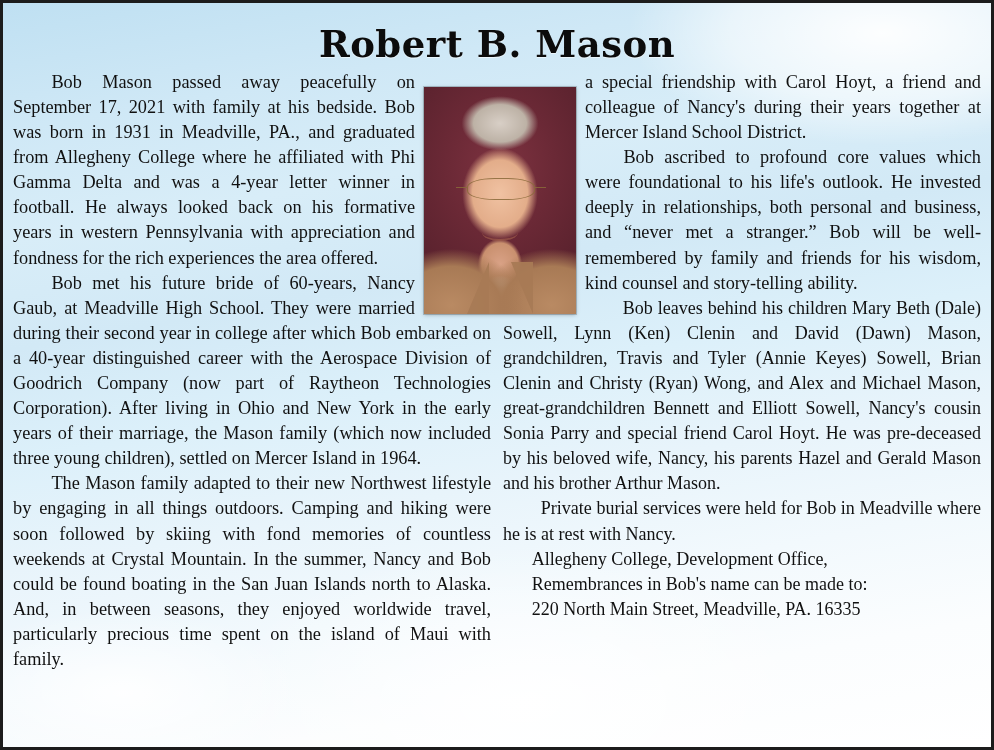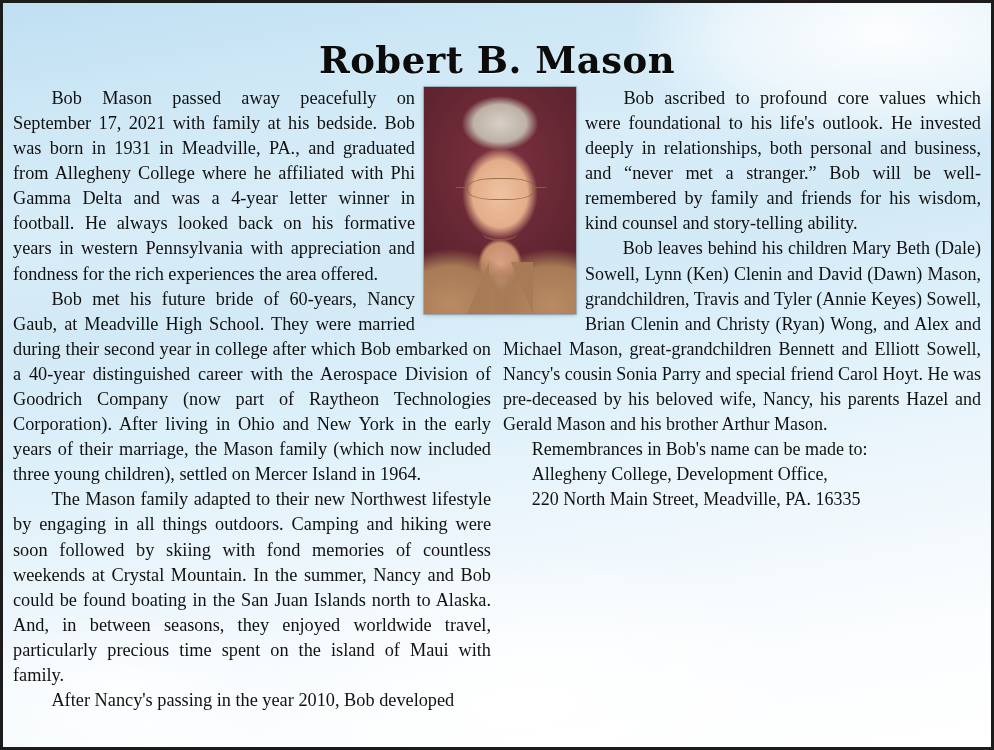--- a/index.html
+++ b/index.html
@@ -32,21 +32,21 @@
         #ffffff 100%);
     font-family: "Liberation Serif", "DejaVu Serif", serif;
     color: #111111;
   }
 
   #inner {
     position: relative;
     width: 100%;
     height: 100%;
     box-sizing: border-box;
-    padding: 22px 10px 8px 10px;
+    padding: 6px 10px 8px 10px;
   }
 
   
   .title {
     text-align: center;
     font-family: "DejaVu Serif", "Liberation Serif", serif;
     font-weight: bold;
     font-size: 37px;
     letter-spacing: 0.5px;
     line-height: 1.05;
@@ -210,33 +210,34 @@
       <div class="lapel-r"></div>
     </div>
 
     <div class="columns">
 
       <div class="col col-left">
         <div class="float-right-shape"></div>
         <p>Bob Mason passed away peacefully on September 17, 2021 with family at his bedside. Bob was born in 1931 in Meadville, PA., and graduated from Allegheny College where he affiliated with Phi Gamma Delta and was a 4-year letter winner in football. He always looked back on his formative years in western Pennsylvania with appreciation and fondness for the rich experiences the area offered.</p>
         <p>Bob met his future bride of 60-years, Nancy Gaub, at Meadville High School. They were married during their second year in college after which Bob embarked on a 40-year distinguished career with the Aerospace Division of Goodrich Company (now part of Raytheon Technologies Corporation). After living in Ohio and New York in the early years of their marriage, the Mason family (which now included three young children), settled on Mercer Island in 1964.</p>
         <p>The Mason family adapted to their new Northwest lifestyle by engaging in all things outdoors. Camping and hiking were soon followed by skiing with fond memories of countless weekends at Crystal Mountain. In the summer, Nancy and Bob could be found boating in the San Juan Islands north to Alaska. And, in between seasons, they enjoyed worldwide travel, particularly precious time spent on the island of Maui with family.</p>
-        <p>After Nancy's passing in the year 2010, Bob developed</p>
       </div>
 
       <div class="col col-right">
         <div class="float-left-shape"></div>
+        <p class="noindent">a special friendship with Carol Hoyt, a friend and colleague of Nancy's during their years together at Mercer Island School District.</p>
         <p>Bob ascribed to profound core values which were foundational to his life's outlook. He invested deeply in relationships, both personal and business, and “never met a stranger.” Bob will be well-remembered by family and friends for his wisdom, kind counsel and story-telling ability.</p>
 
         <div class="fullwidth">
           <p>Bob leaves behind his children Mary Beth (Dale) Sowell, Lynn (Ken) Clenin and David (Dawn) Mason, grandchildren, Travis and Tyler (Annie Keyes) Sowell, Brian Clenin and Christy (Ryan) Wong, and Alex and Michael Mason, great-grandchildren Bennett and Elliott Sowell, Nancy's cousin Sonia Parry and special friend Carol Hoyt. He was pre-deceased by his beloved wife, Nancy, his parents Hazel and Gerald Mason and his brother Arthur Mason.</p>
+          <p>Private burial services were held for Bob in Meadville where he is at rest with Nancy.</p>
         </div>
 
         <div class="fullwidth bequest-lines">
+          <p>Allegheny College, Development Office,</p>
           <p>Remembrances in Bob's name can be made to:</p>
-          <p>Allegheny College, Development Office,</p>
           <p>220 North Main Street, Meadville, PA. 16335</p>
         </div>
       </div>
 
     </div>
   </div>
 </div>
 
 </body></html>

